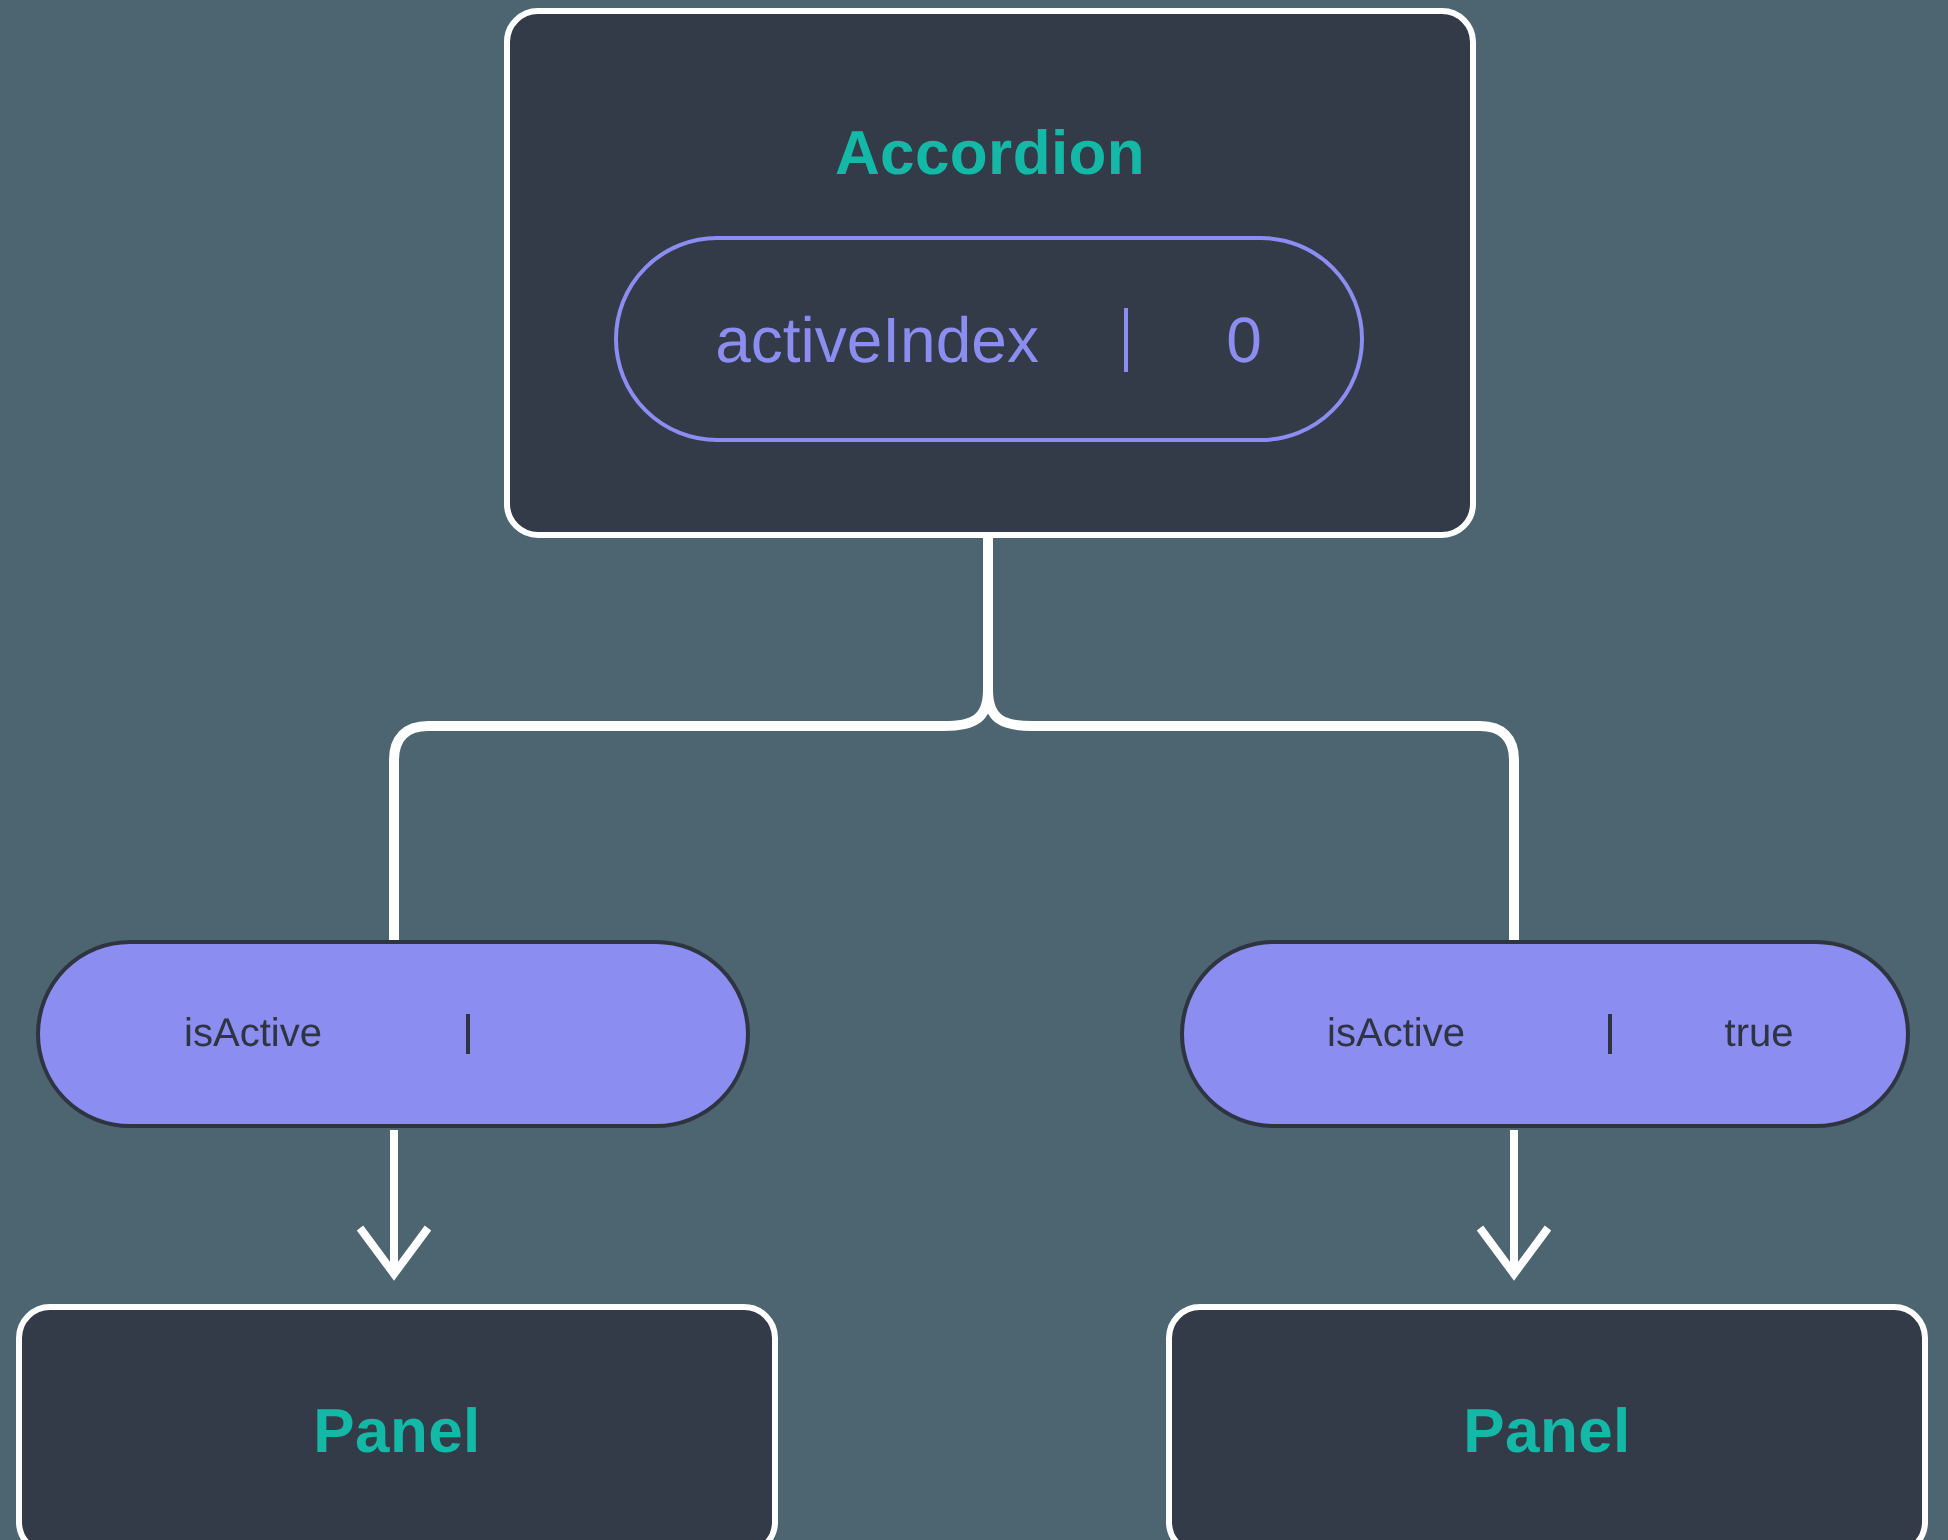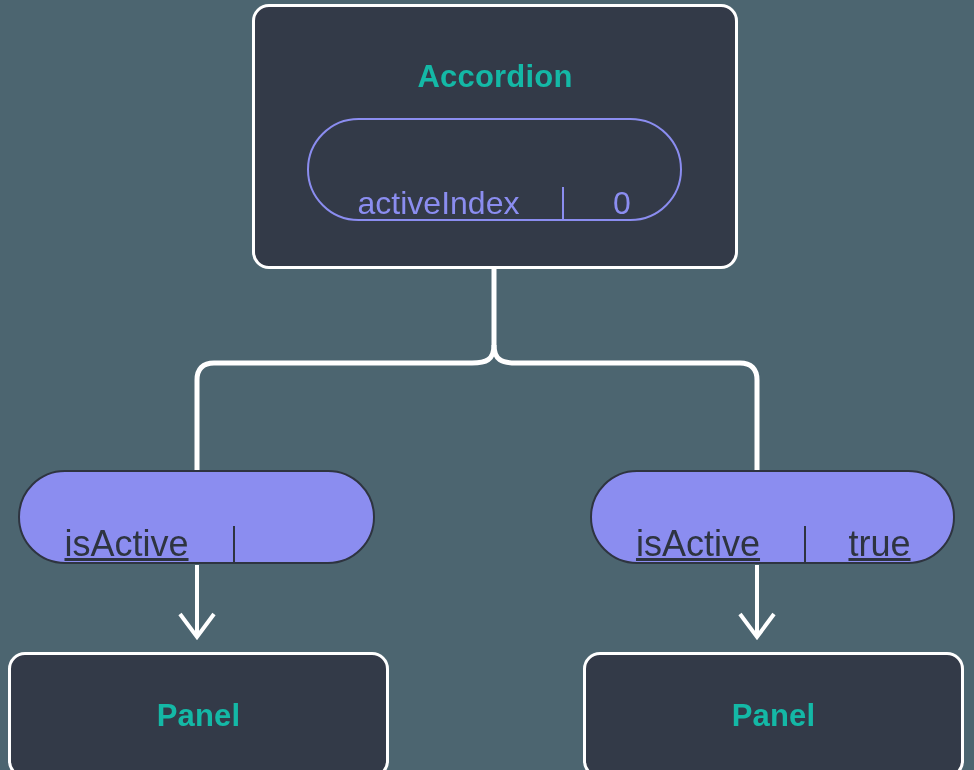--- a/index.html
+++ b/index.html
@@ -63,21 +63,21 @@
     width: 381px;
     height: 126px;
     justify-content: center;
   }
 
   
   .pill {
     position: absolute;
     box-sizing: border-box;
     display: flex;
-    align-items: flex-end;
+    align-items: center;
     border-radius: 999px;
     overflow: hidden;
     white-space: nowrap;
   }
   .pill .pill-key,
   .pill .pill-val {
     display: flex;
     align-items: center;
     justify-content: center;
     line-height: 1;
@@ -103,22 +103,21 @@
     flex: 1 1 auto;
   }
 
   
   .prop-pill {
     top: 470px;
     height: 94px;
     background: #8b8df0;
     border: 2px solid #2e3440;
     color: #2e3440;
-    font-size: 36px;
-    text-decoration: underline;
+    font-size: 20px;
   }
   .prop-pill .pill-key {
     border-right: 2px solid #2e3440;
   }
   #prop-pill-left  { left: 18px;  width: 357px; }
   #prop-pill-right { left: 590px; width: 365px; }
   #prop-pill-left  .pill-key { flex: 0 0 213px; }
   #prop-pill-left  .pill-val { flex: 1 1 auto; }
   #prop-pill-right .pill-key { flex: 0 0 212px; }
   #prop-pill-right .pill-val { flex: 1 1 auto; }

